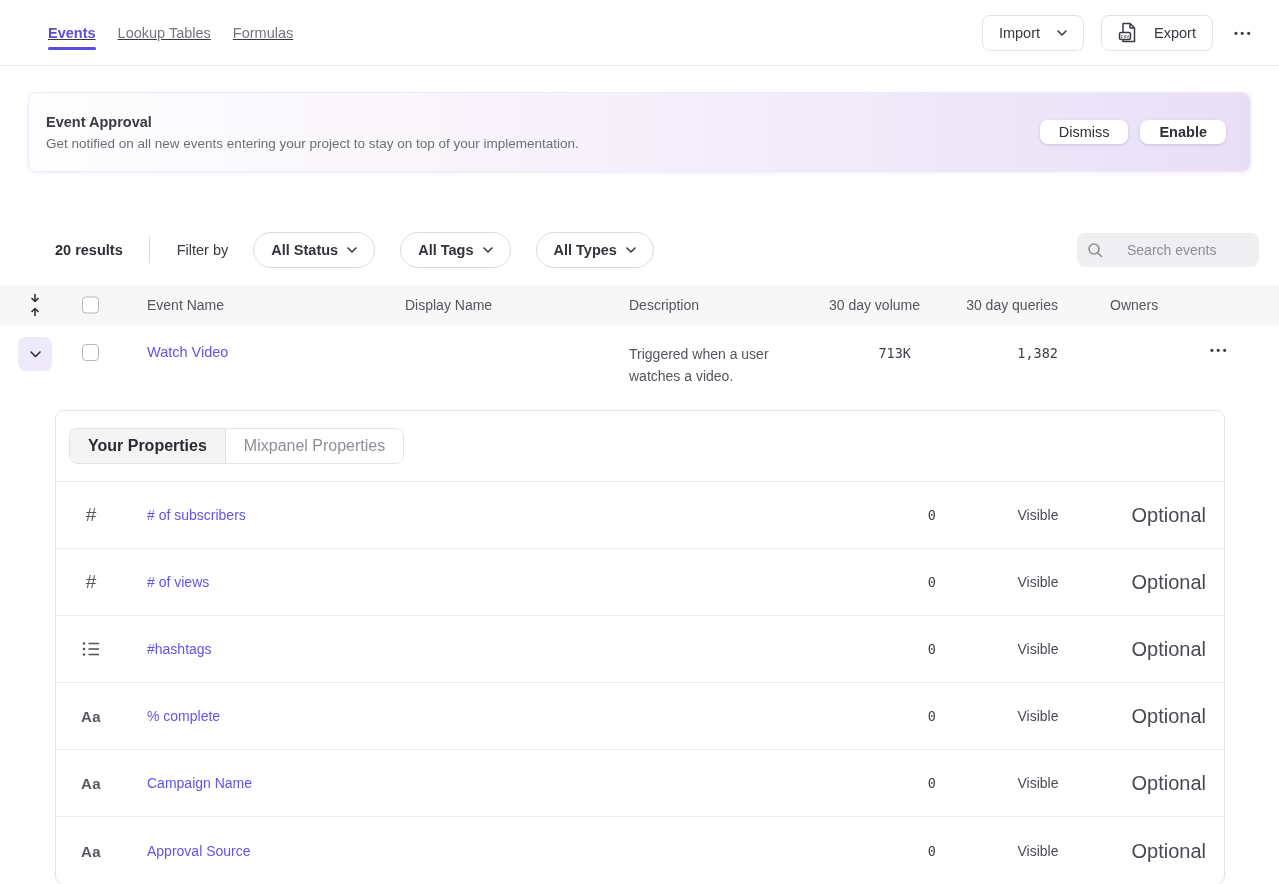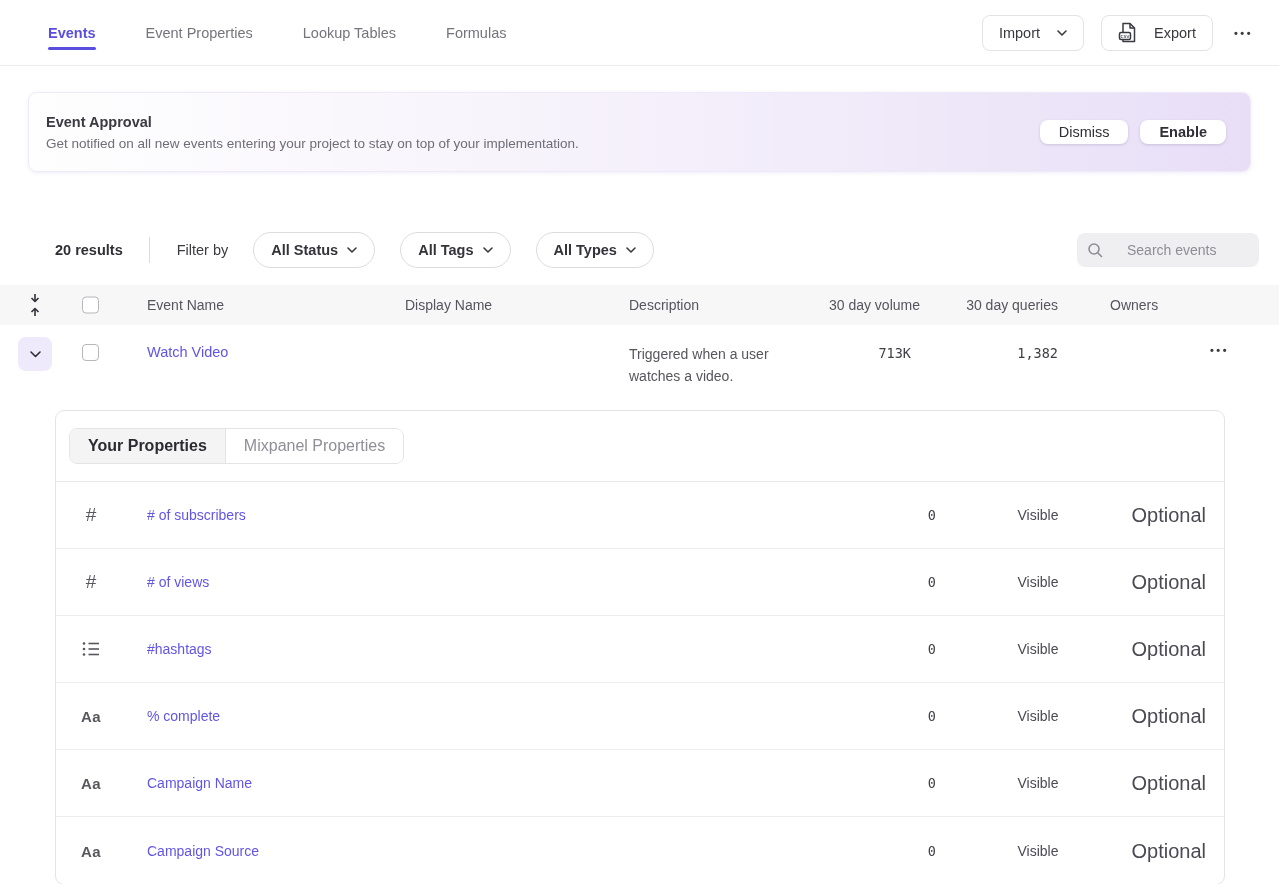--- a/index.html
+++ b/index.html
@@ -2,21 +2,21 @@
 <html><head>
 <meta charset="utf-8">
 <style>
   * { margin:0; padding:0; box-sizing:border-box; }
   html,body { width:1279px; height:884px; overflow:hidden; background:#fff;
     font-family:"Liberation Sans","DejaVu Sans",sans-serif; color:#3a3a41; }
 
   
   .header { height:66px; display:flex; align-items:center; padding:0 22px 0 48px;
     border-bottom:1px solid #ececee; background:#fff; }
-  .tabs { display:flex; gap:50px; height:100%; align-items:center; }
+  .tabs { display:flex; gap:22px; height:100%; align-items:center;text-decoration:underline; }
   .tab { font-size:14.5px; color:#74747c; cursor:pointer; position:relative;
     height:100%; display:flex; align-items:center; white-space:nowrap; }
   .tab.active { color:#5a4ede; font-weight:700; }
   .tab.active::after { content:""; position:absolute; left:0; right:0; bottom:15px;
     height:3.5px; border-radius:3px; background:#5a4ede; }
   .header-actions { margin-left:auto; display:flex; align-items:center; gap:17px; }
   .btn-outline { height:36px; border:1px solid #e3e3e7; border-radius:8px; background:#fff;
     display:flex; align-items:center; gap:17px; padding:0 16px; font-size:14.5px;
     color:#38383f; font-weight:500; cursor:pointer; }
   .more-btn { font-size:11px; letter-spacing:2.5px; color:#3a3a41; cursor:pointer;
@@ -100,21 +100,20 @@
   .p-required { left:1030px; width:120px; text-align:right; font-size:20px; color:#4a4a52; }
 
   svg { display:block; }
 </style>
 </head>
 <body>
 
 <div class="header">
   <div class="tabs">
     <div class="tab active">Events</div>
-    <div class="tab">Event Properties</div>
     <div class="tab">Lookup Tables</div>
     <div class="tab">Formulas</div>
   </div>
   <div class="header-actions">
     <button class="btn-outline">
       <span>Import</span>
       <span>
         <svg width="10" height="6" viewBox="0 0 10 6">
             <polyline points="1,1 5,5 9,1" fill="none" stroke="#3a3a41" stroke-width="1.6" stroke-linecap="round" stroke-linejoin="round"></polyline>
           </svg>
@@ -275,18 +274,18 @@
   <div class="prop-row">
     <span class="abs p-icon aa">Aa</span>
     <span class="abs p-name">Campaign Name</span>
     <span class="abs p-queries num">0</span>
     <span class="abs p-visible">Visible</span>
     <span class="abs p-required">Optional</span>
   </div>
 
   <div class="prop-row">
     <span class="abs p-icon aa">Aa</span>
-    <span class="abs p-name">Campaign Source</span>
+    <span class="abs p-name">Approval Source</span>
     <span class="abs p-queries num">0</span>
     <span class="abs p-visible">Visible</span>
     <span class="abs p-required">Optional</span>
   </div>
 </div>
 
 </body></html>

